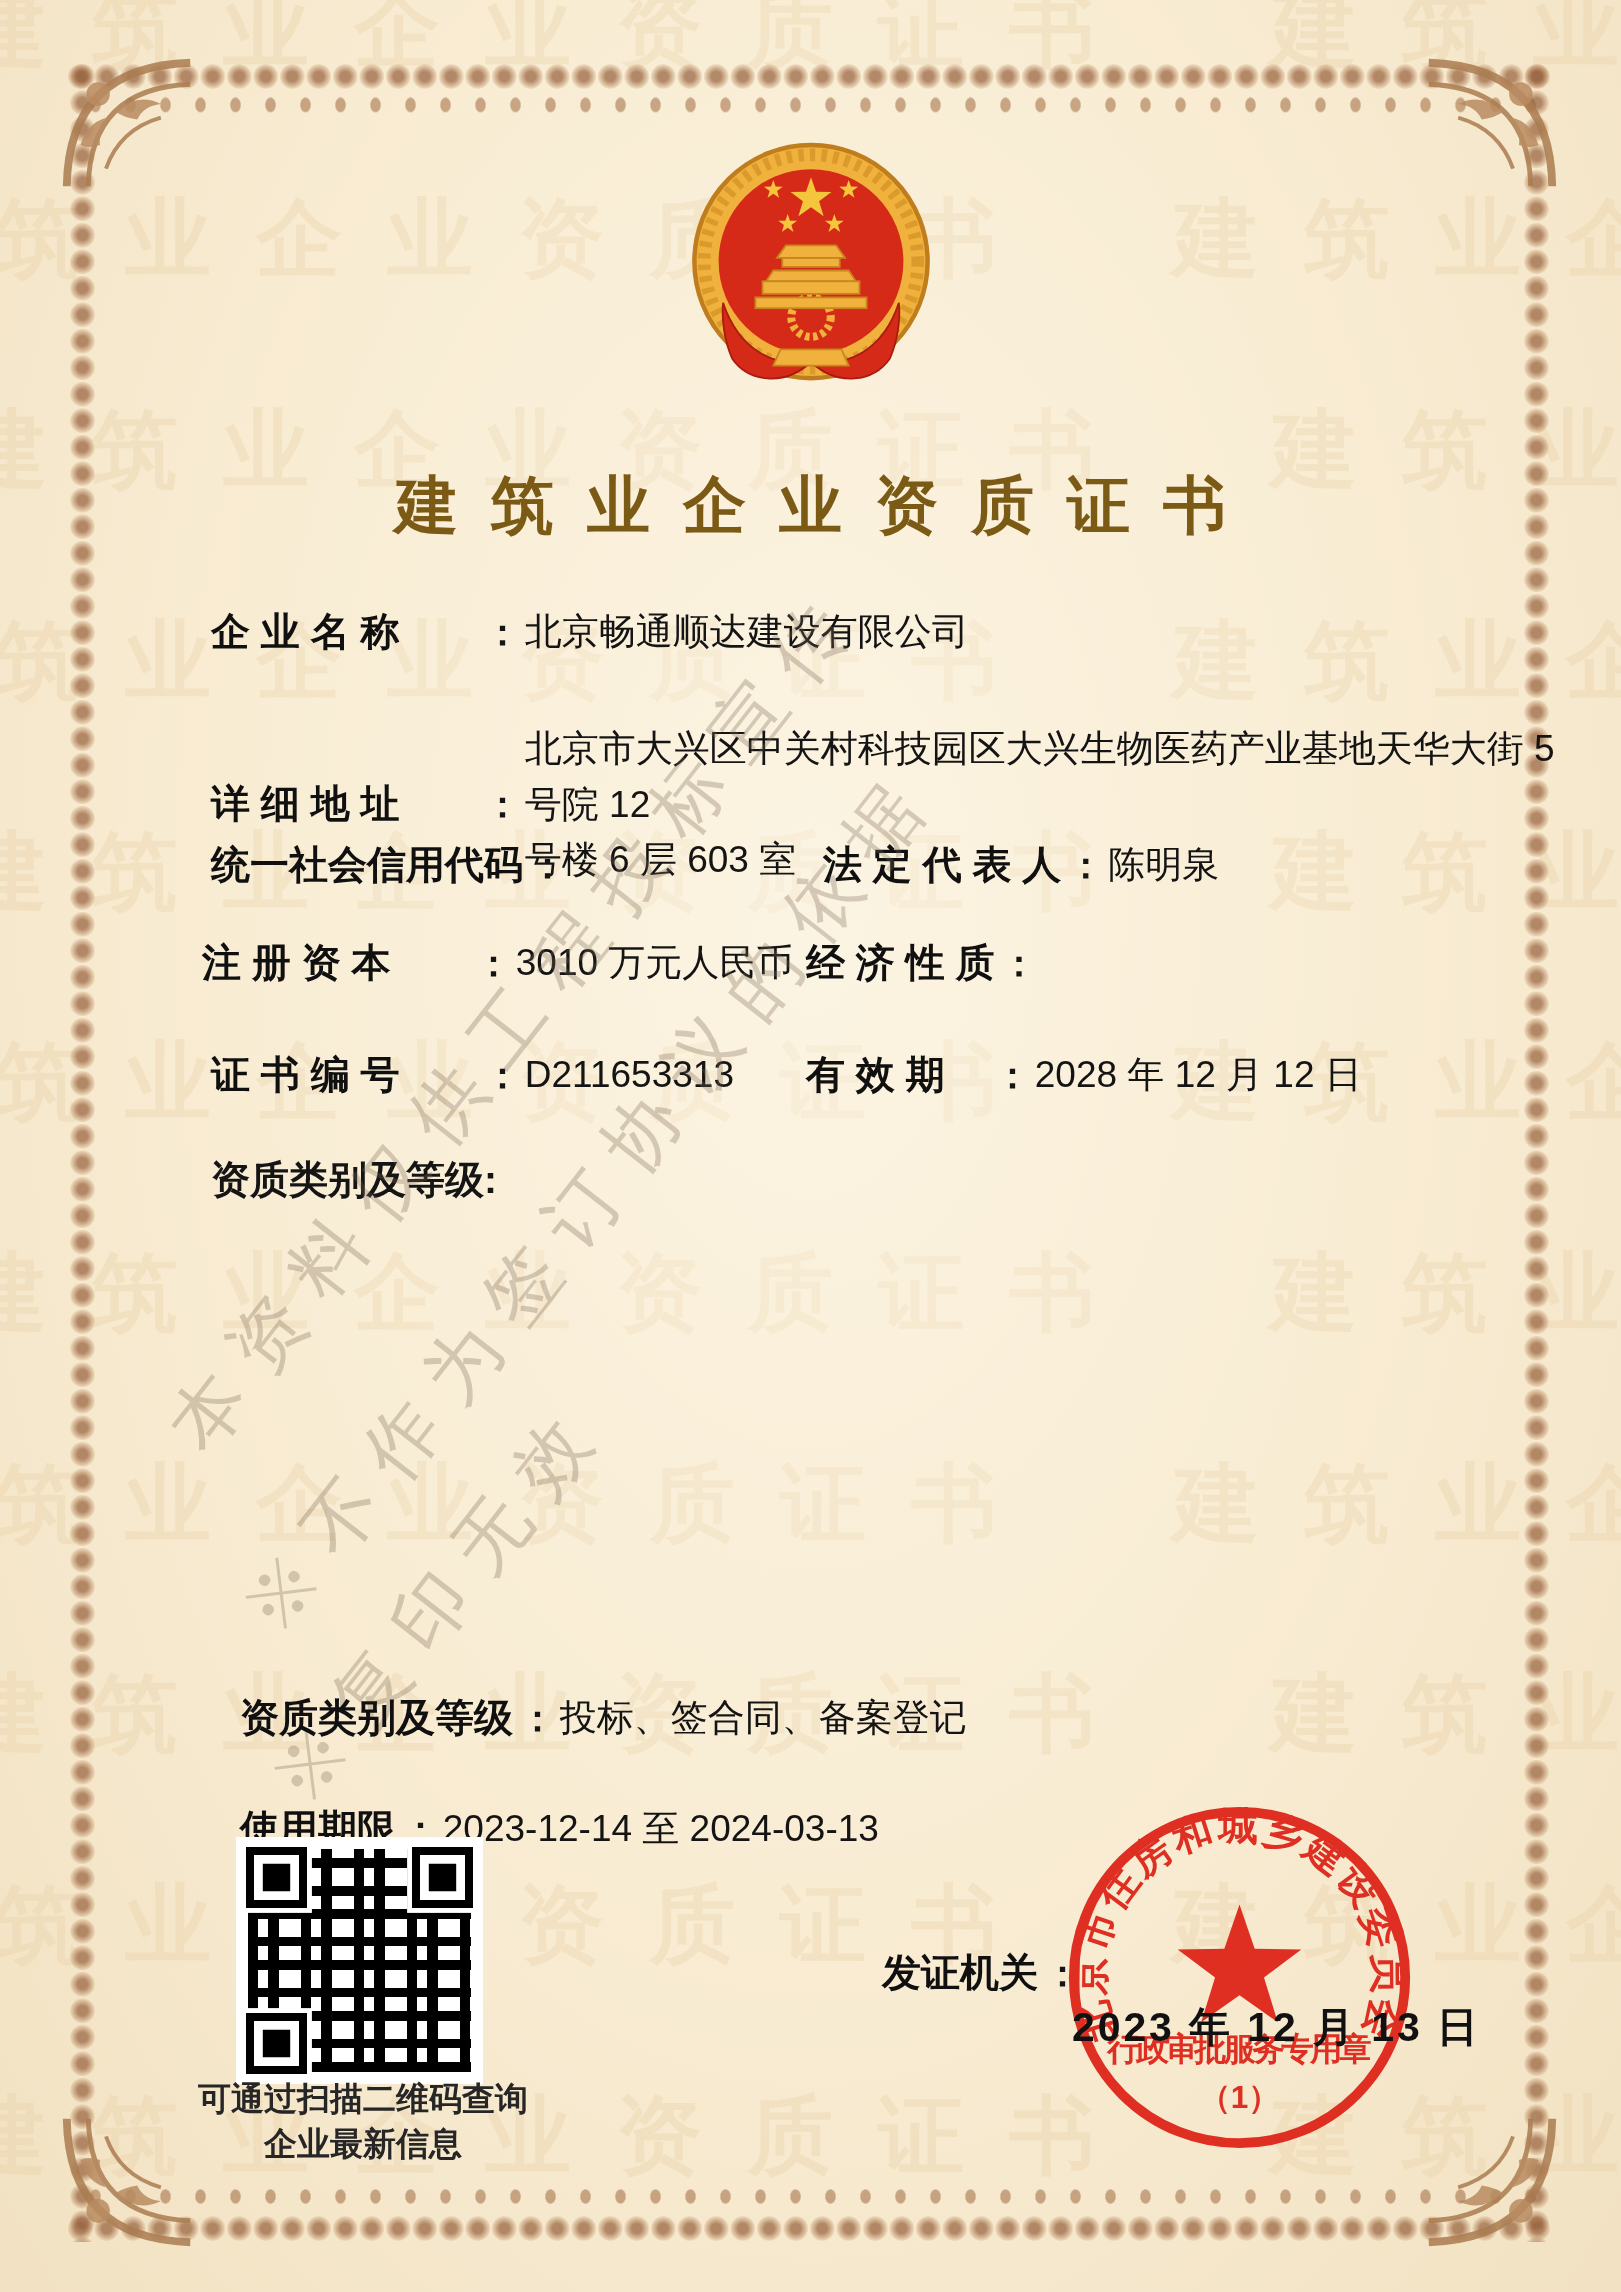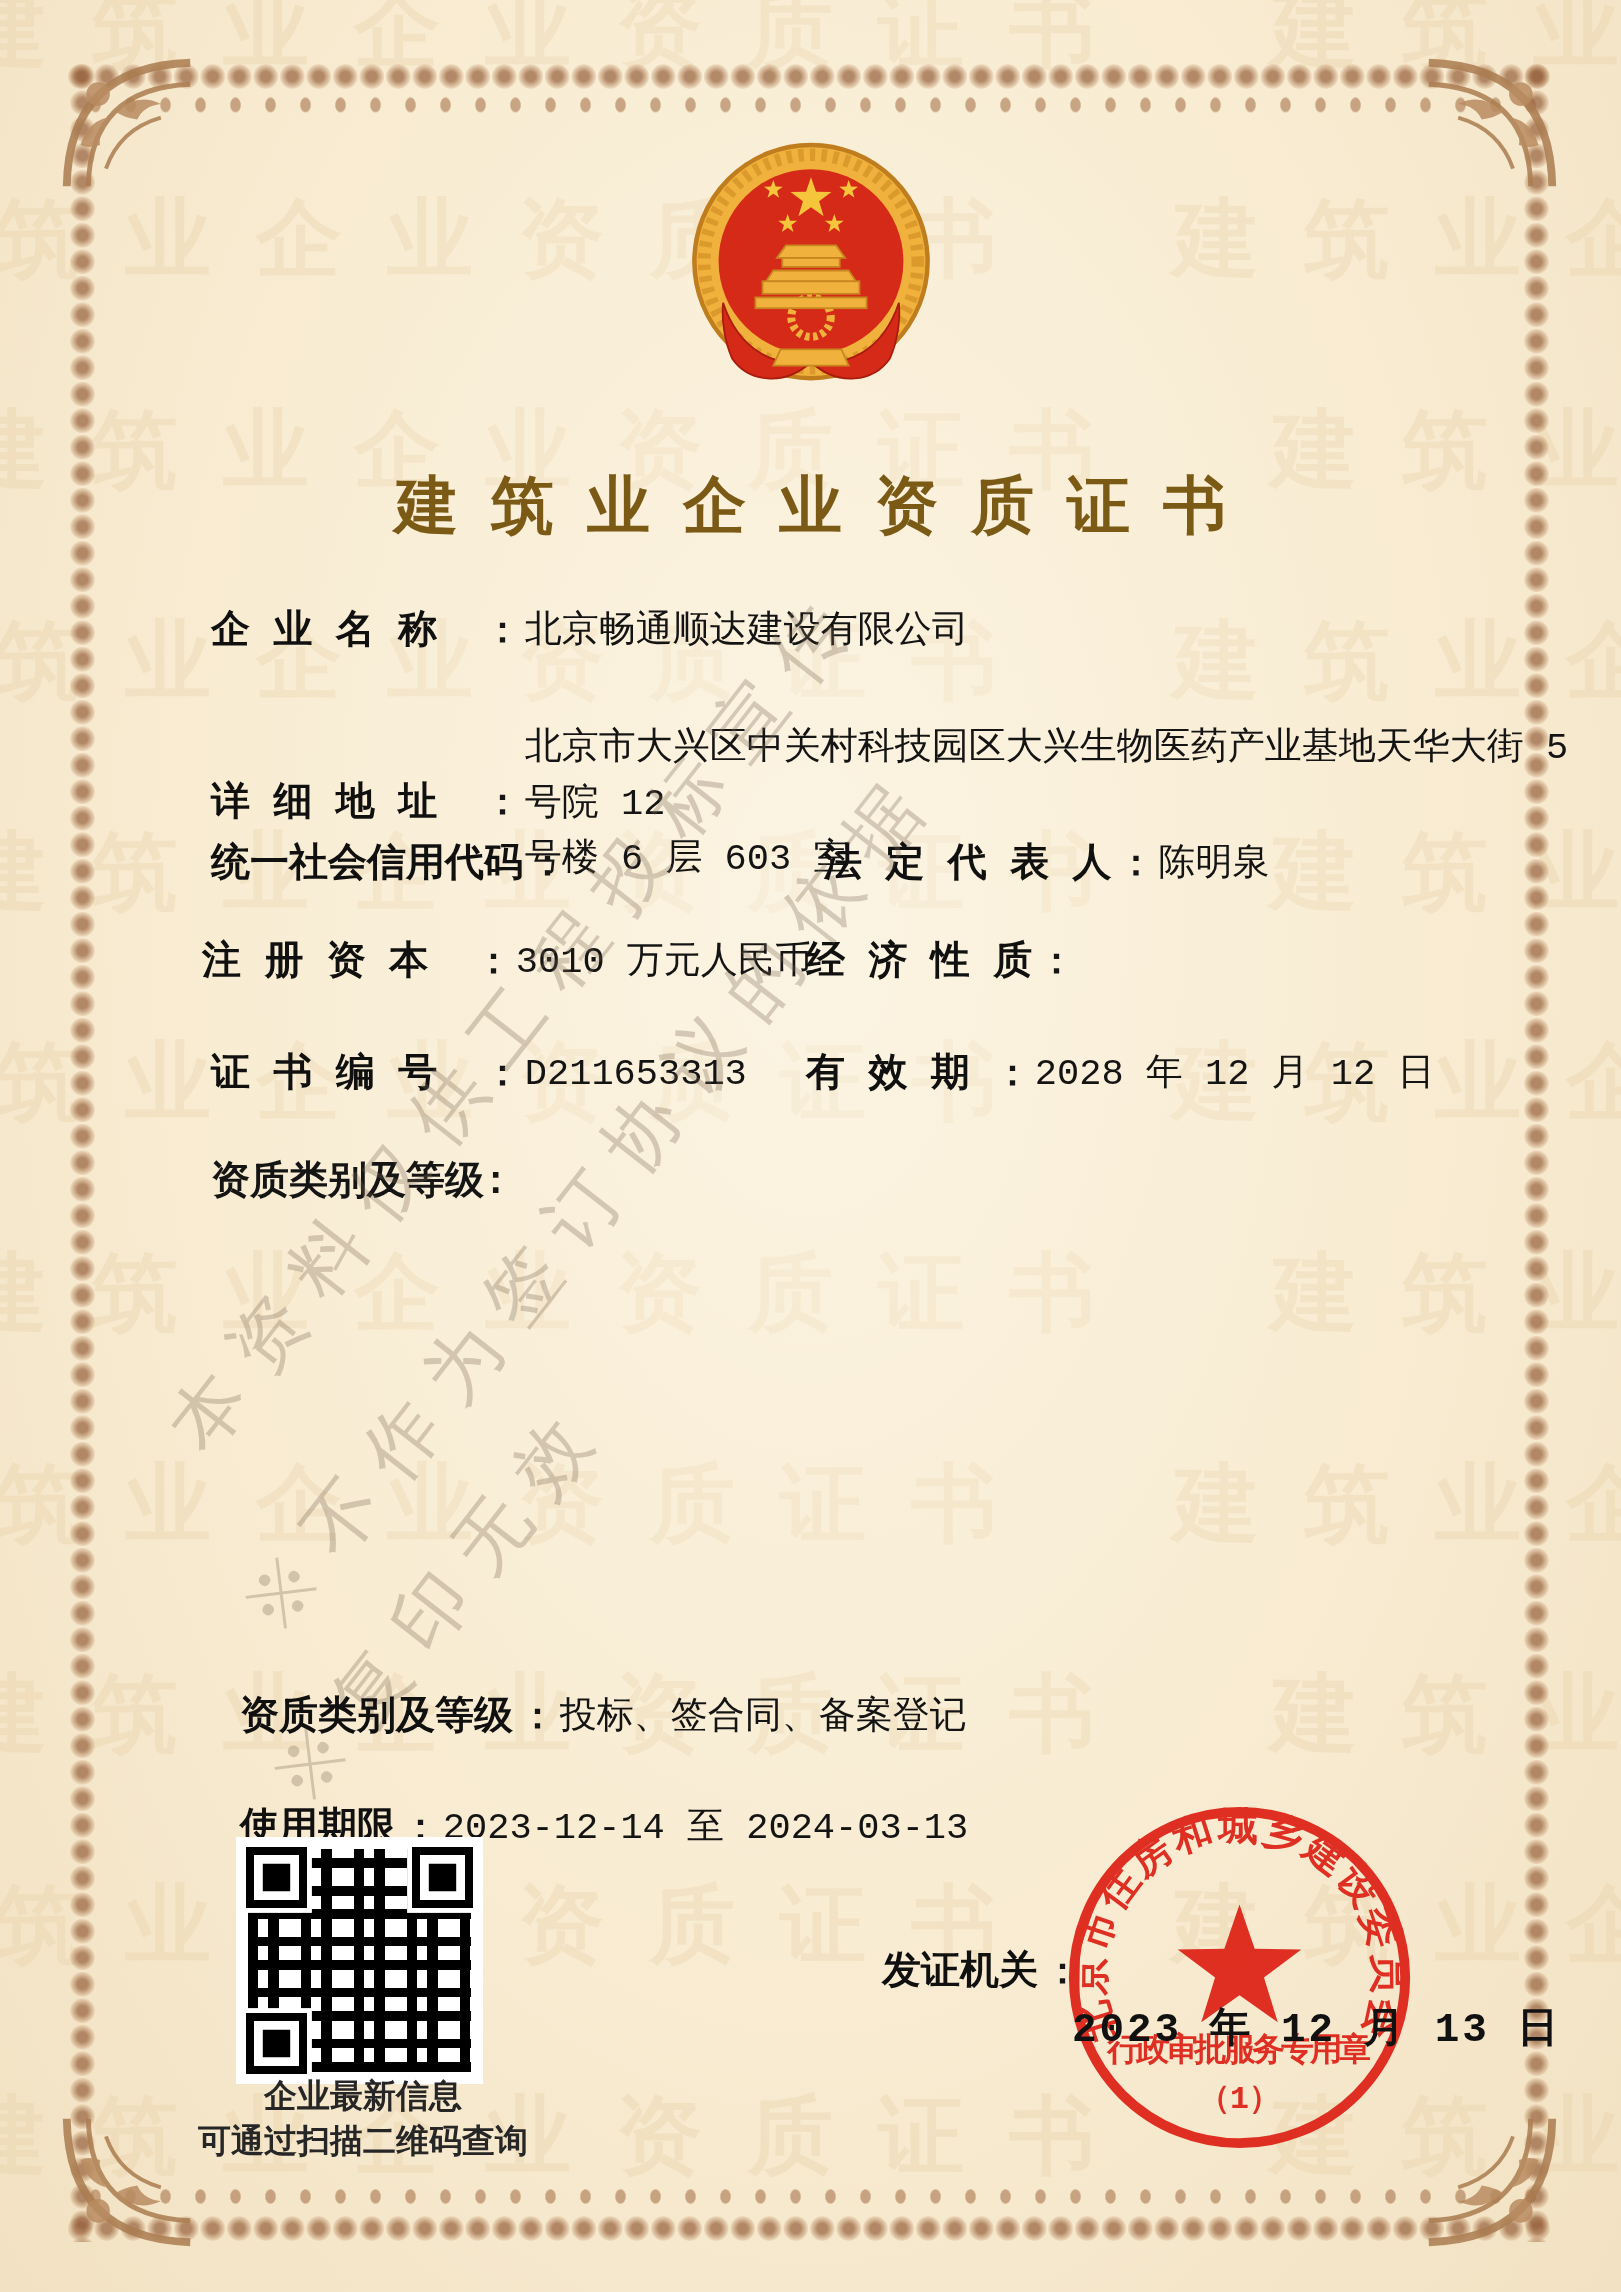--- a/index.html
+++ b/index.html
@@ -1,19 +1,19 @@
 <!DOCTYPE html>
 <html><head>
 <meta charset="utf-8">
 <style>
   html,body{margin:0;padding:0;background:#d8cbb4;}
   .page{
     position:relative;width:1621px;height:2293px;overflow:hidden;
     background:#f8ecd3;
-    font-family:Liberation Mono, monospace;color:#151515;
+    font-family:Liberation Sans, sans-serif;color:#151515;
   }
   
   .glow{position:absolute;inset:0;pointer-events:none;
     background:radial-gradient(ellipse at 50% 40%, rgba(255,251,240,.55) 0%, rgba(248,234,206,.2) 55%, rgba(233,210,170,.4) 100%);}
   
   .bg-rows{position:absolute;inset:0;overflow:hidden}
   .bg-row{position:absolute;white-space:nowrap;font-weight:700;font-size:86px;
     letter-spacing:45px;color:#ecd8b2;opacity:.55;left:-137px}
   .bg-row:nth-child(odd){left:-39px}
   
@@ -239,22 +239,22 @@
     <span class="val">2023-12-14 至 2024-03-13</span>
   </div>
 
   <div class="qr">
     <div class="qr-noise"></div>
     <div class="finder tl"></div>
     <div class="finder tr"></div>
     <div class="finder bl"></div>
   </div>
   <div class="qr-caption">
+    <div>可通过扫描二维码查询</div>
     <div>企业最新信息</div>
-    <div>可通过扫描二维码查询</div>
   </div>
 
   <div class="row authority">
     <span class="lbl">发证机关</span>
     <span class="colon">：</span>
   </div>
 
   <svg class="seal" width="355" height="355" viewBox="0 0 360 360">
     <circle cx="180" cy="180" r="168" fill="none" stroke="#dd2418" stroke-width="10"></circle>
     <path id="sealArc" d="M52,230 A138,138 0 1 1 308,230" fill="none"></path>

